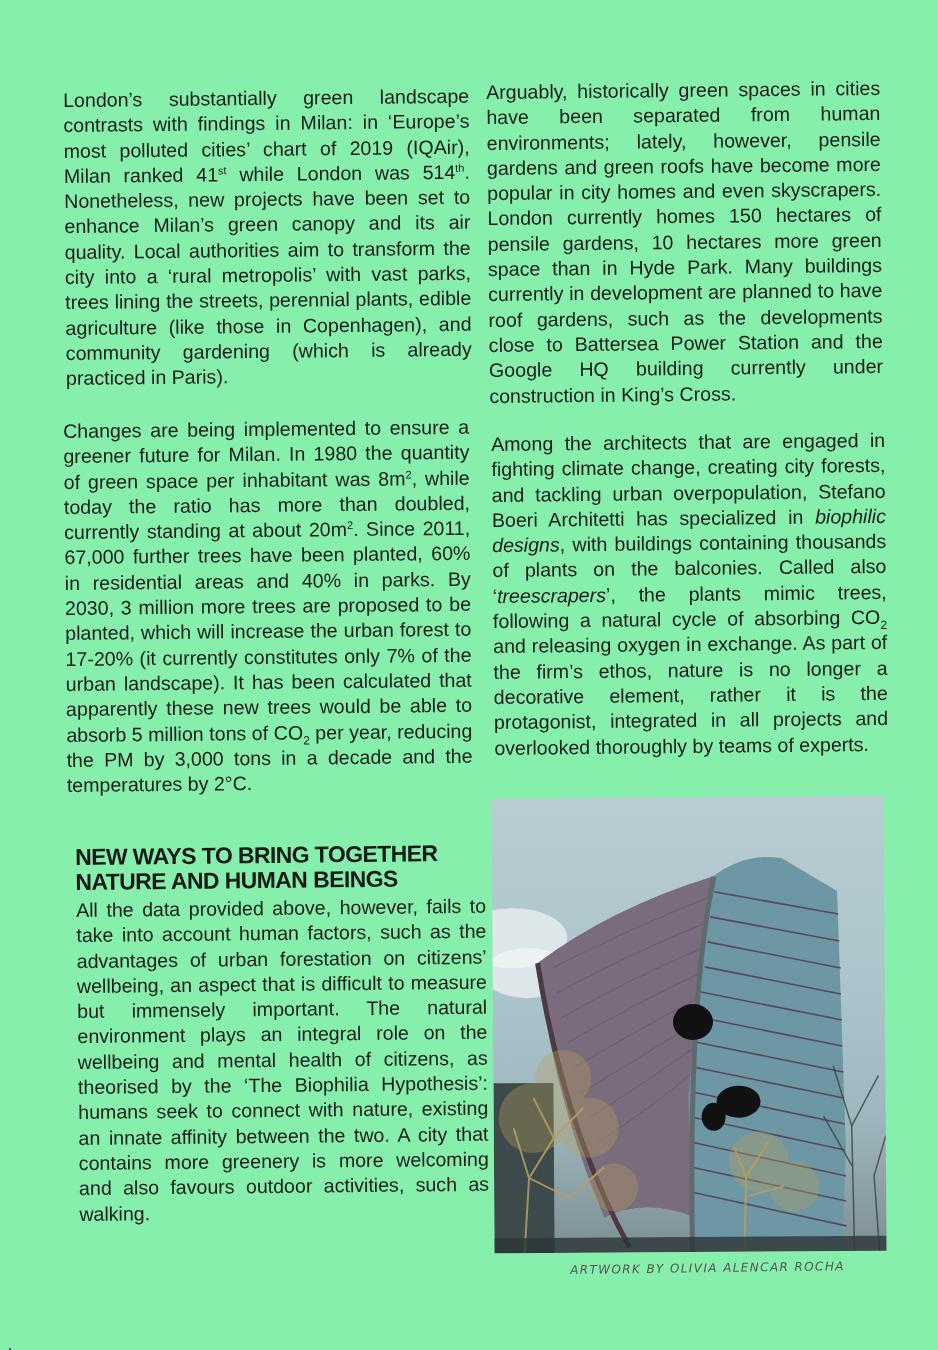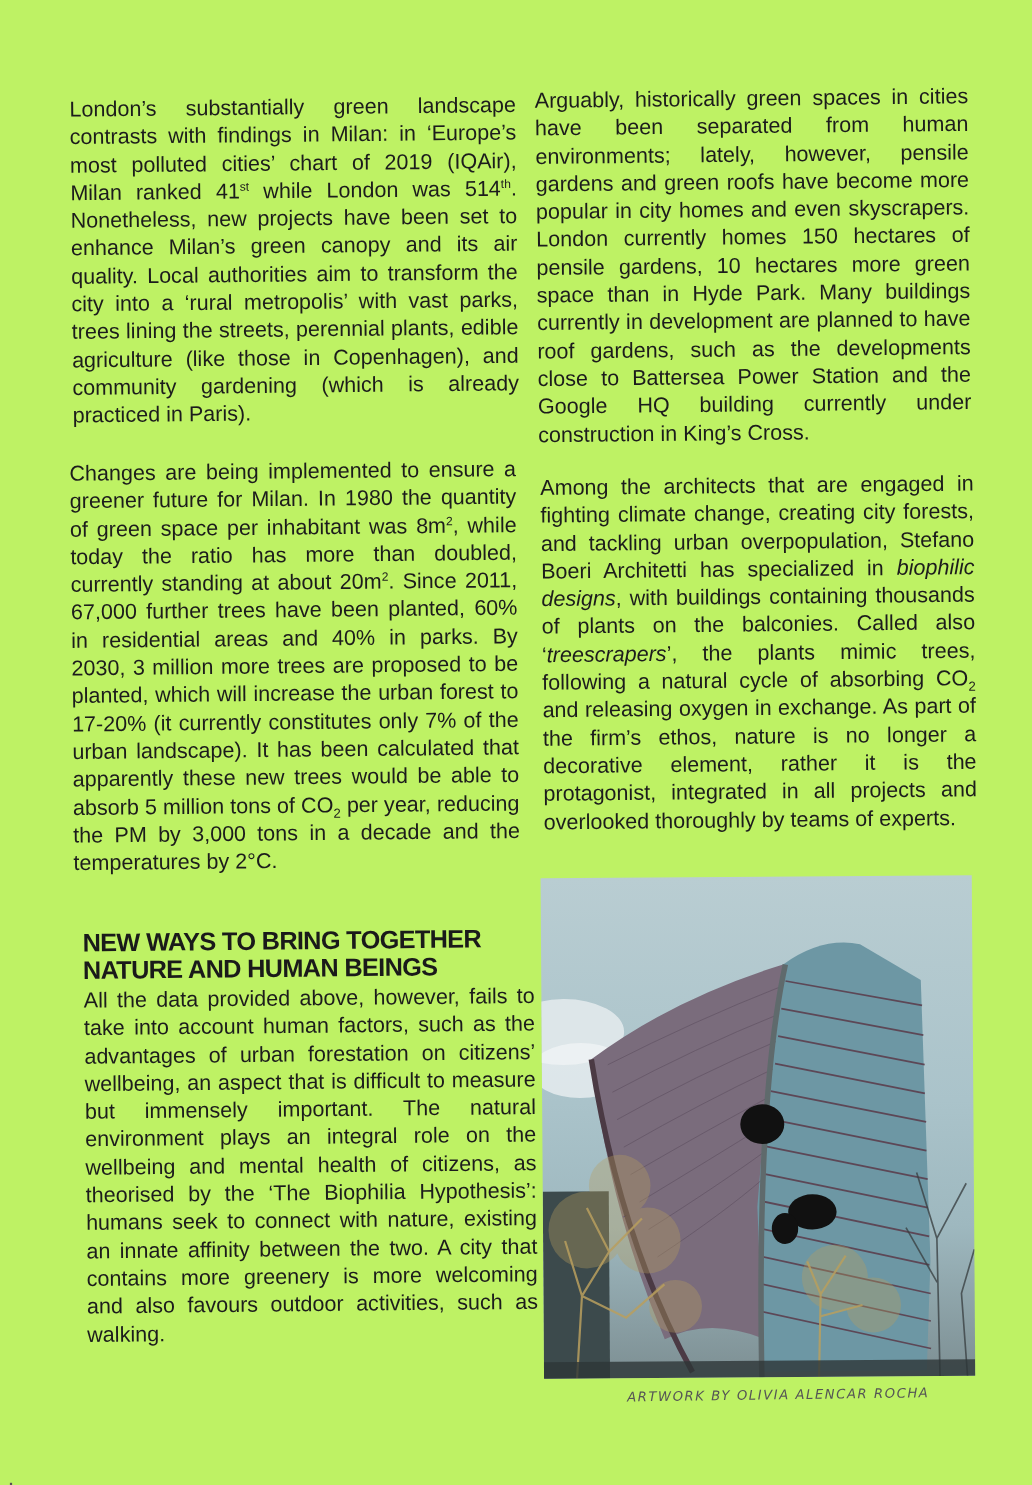--- a/index.html
+++ b/index.html
@@ -1,17 +1,17 @@
 <!DOCTYPE html>
 <html><head>
   <meta charset="utf-8">
   <style>
     html, body { margin: 0; padding: 0; background: #ffffff; }
     body { width: 938px; height: 1350px; position: relative; overflow: hidden; }
-    .page { position: absolute; inset: 0; background: #bef264; }
+    .page { position: absolute; inset: 0; background: #86efac; }
     .col {
       position: absolute;
       font-family: "Liberation Sans", sans-serif;
       font-size: 19.6px;
       line-height: 25.3px;
       color: #1c1c1c;
       text-align: justify;
       hyphens: manual;
     }
     .col p { margin: 0; }

